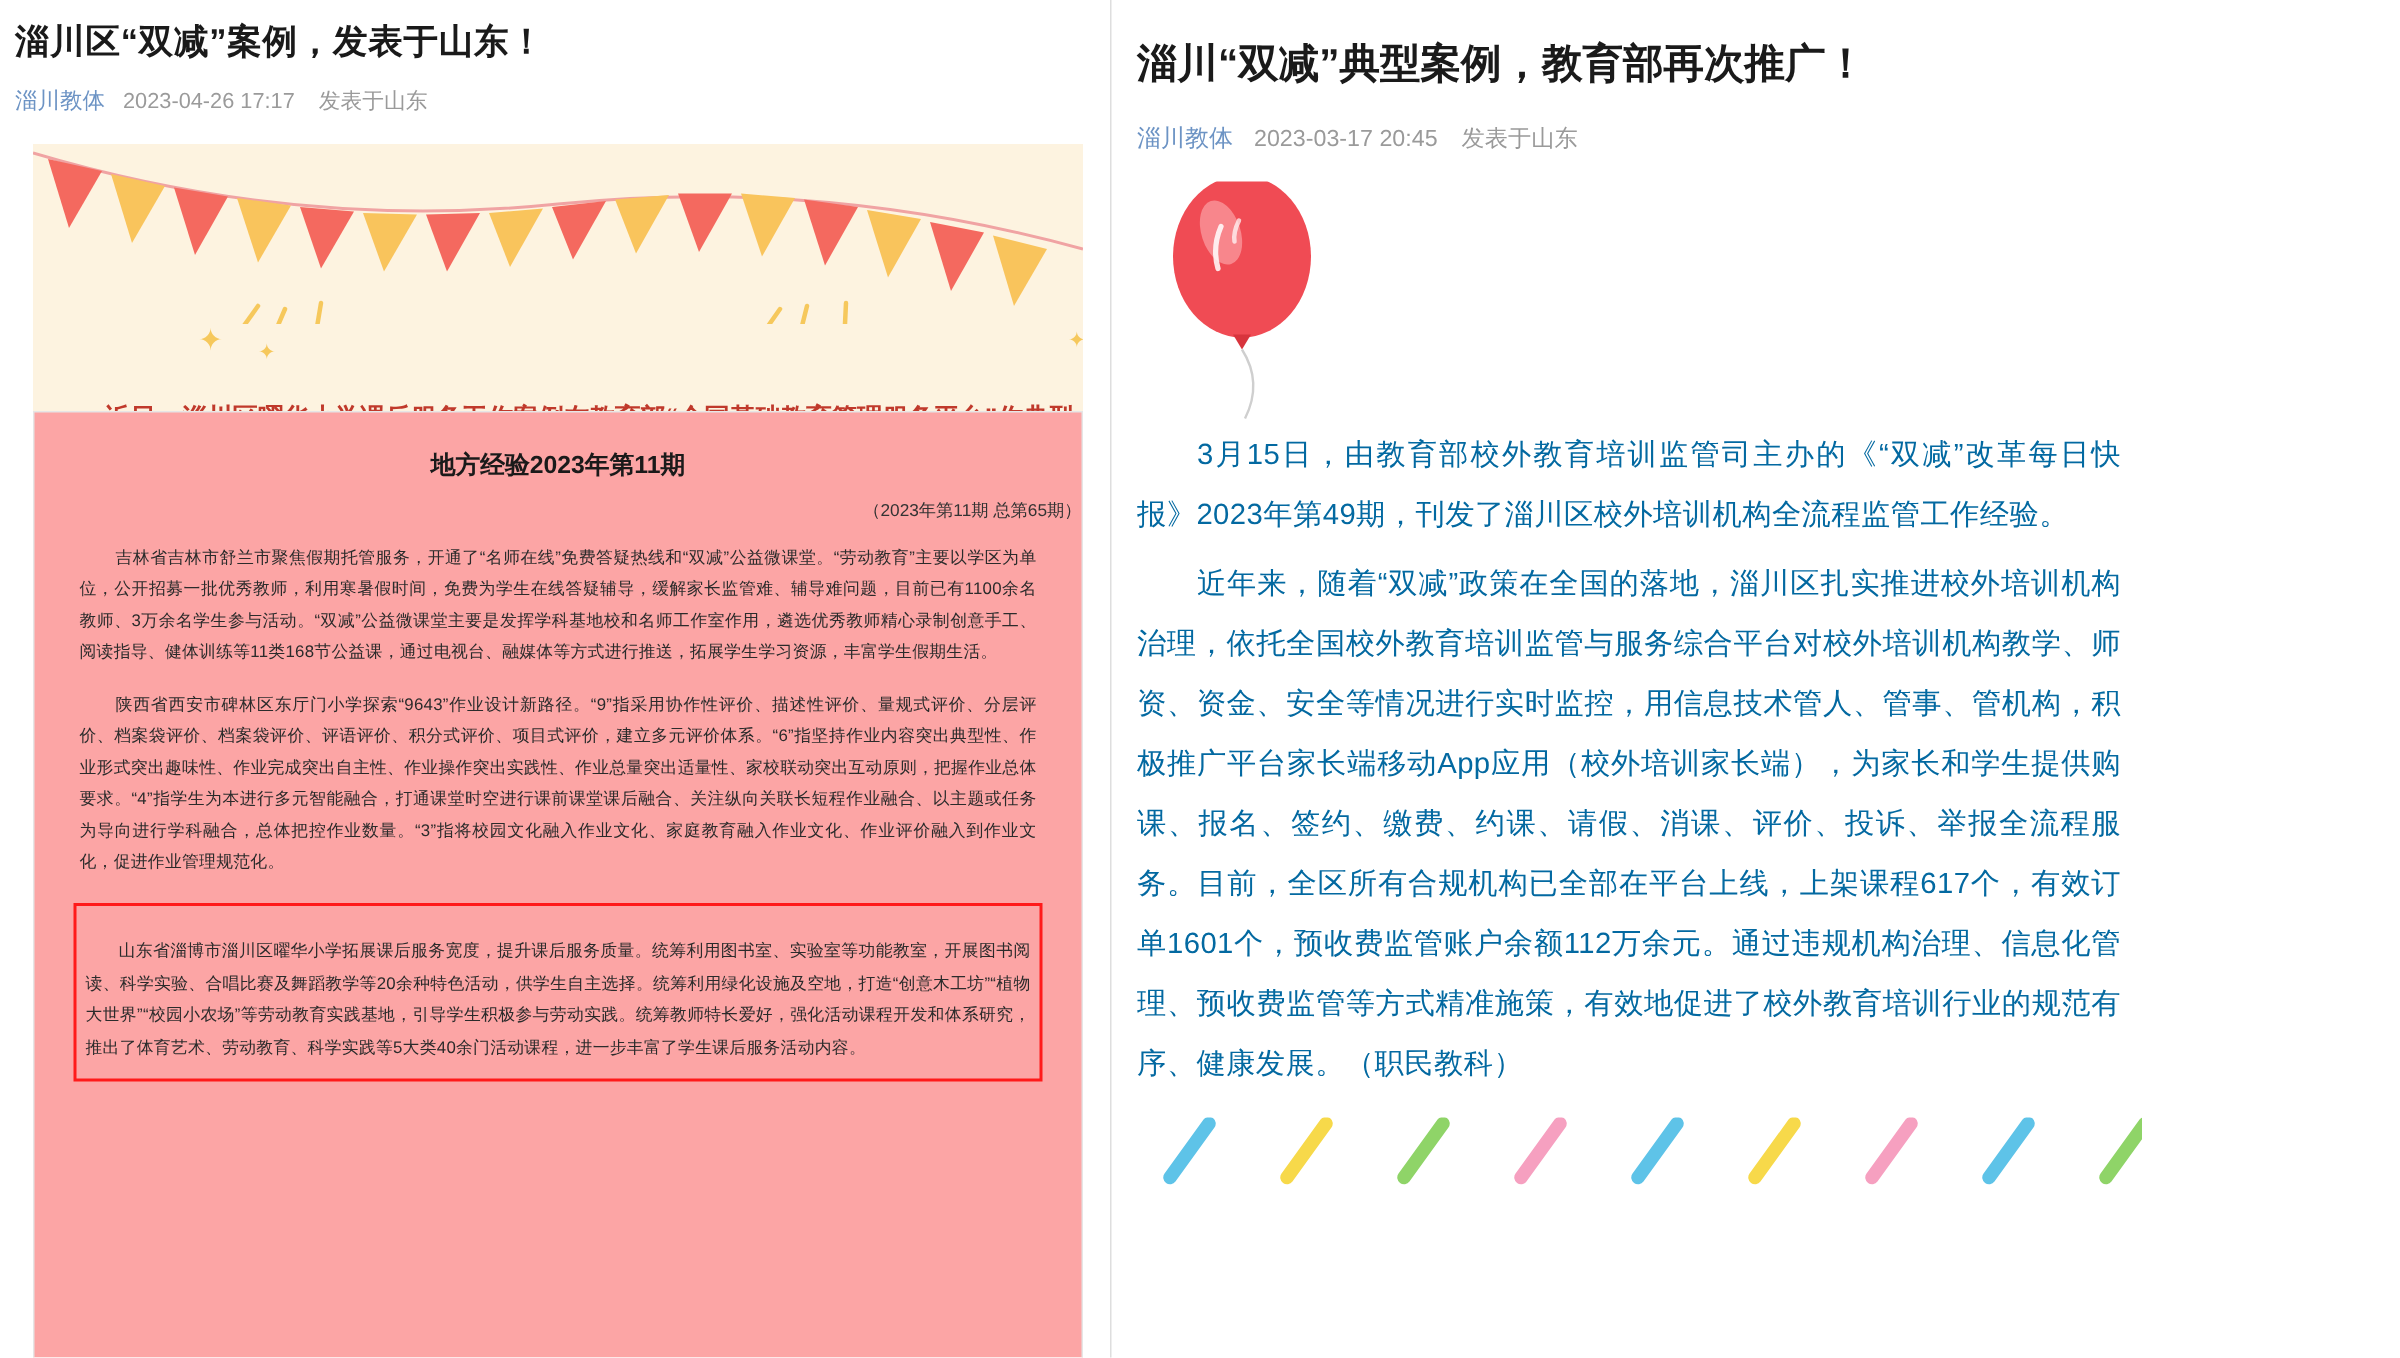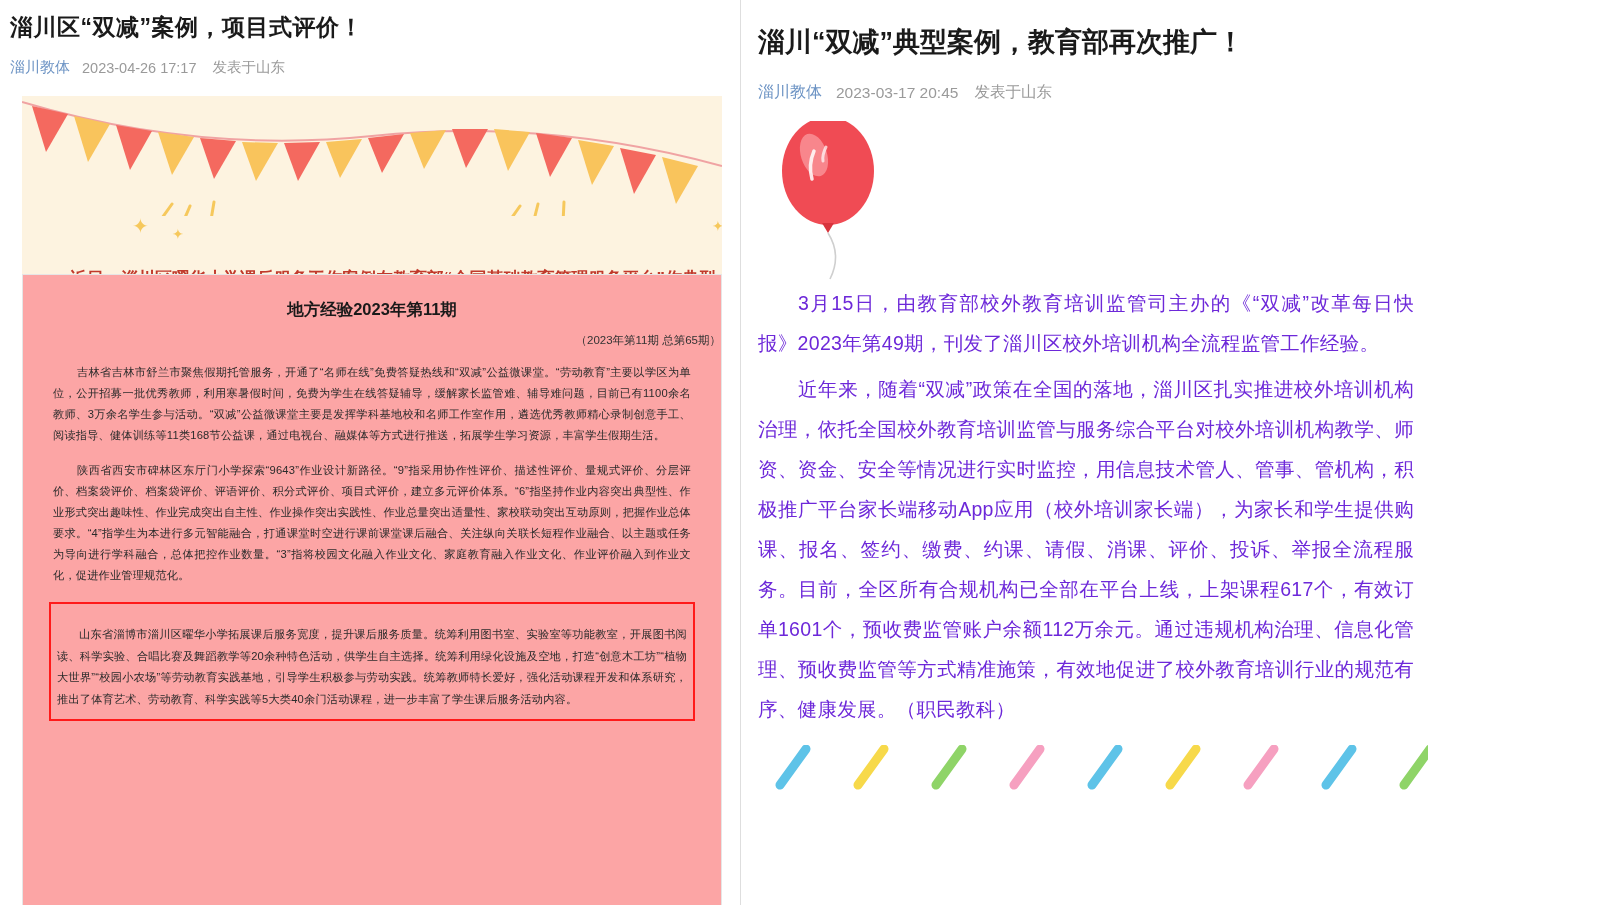--- a/index.html
+++ b/index.html
@@ -167,21 +167,21 @@
     position: relative;
     padding: 0 14px 0 18px;
   }
   .balloons {
     position: relative;
     height: 162px;
   }
   .r-p {
     font-size: 19.5px;
     line-height: 40px;
-    color: #6d28d9;
+    color: #0369a1;
     text-align: justify;
     text-indent: 40px;
     margin: 0 0 6px 0;
     letter-spacing: 0.3px;
   }
   .pencils {
     margin-top: 16px;
     height: 46px;
     position: relative;
   }
@@ -210,21 +210,21 @@
     background: #ffffff;
   }
 </style>
 </head>
 <body>
 
 <div class="page">
 
   <div class="left-col">
 
-    <div class="left-title">淄川区“双减”案例，项目式评价！</div>
+    <div class="left-title">淄川区“双减”案例，发表于山东！</div>
 
     <div class="meta-row">
       <span class="meta-author">淄川教体</span>
       <span class="meta-date">2023-04-26 17:17</span>
       <span class="meta-loc">发表于山东</span>
     </div>
 
     <div class="banner">
       <div class="flag-wrap">
         <svg width="700" height="120" viewBox="0 0 700 120">

